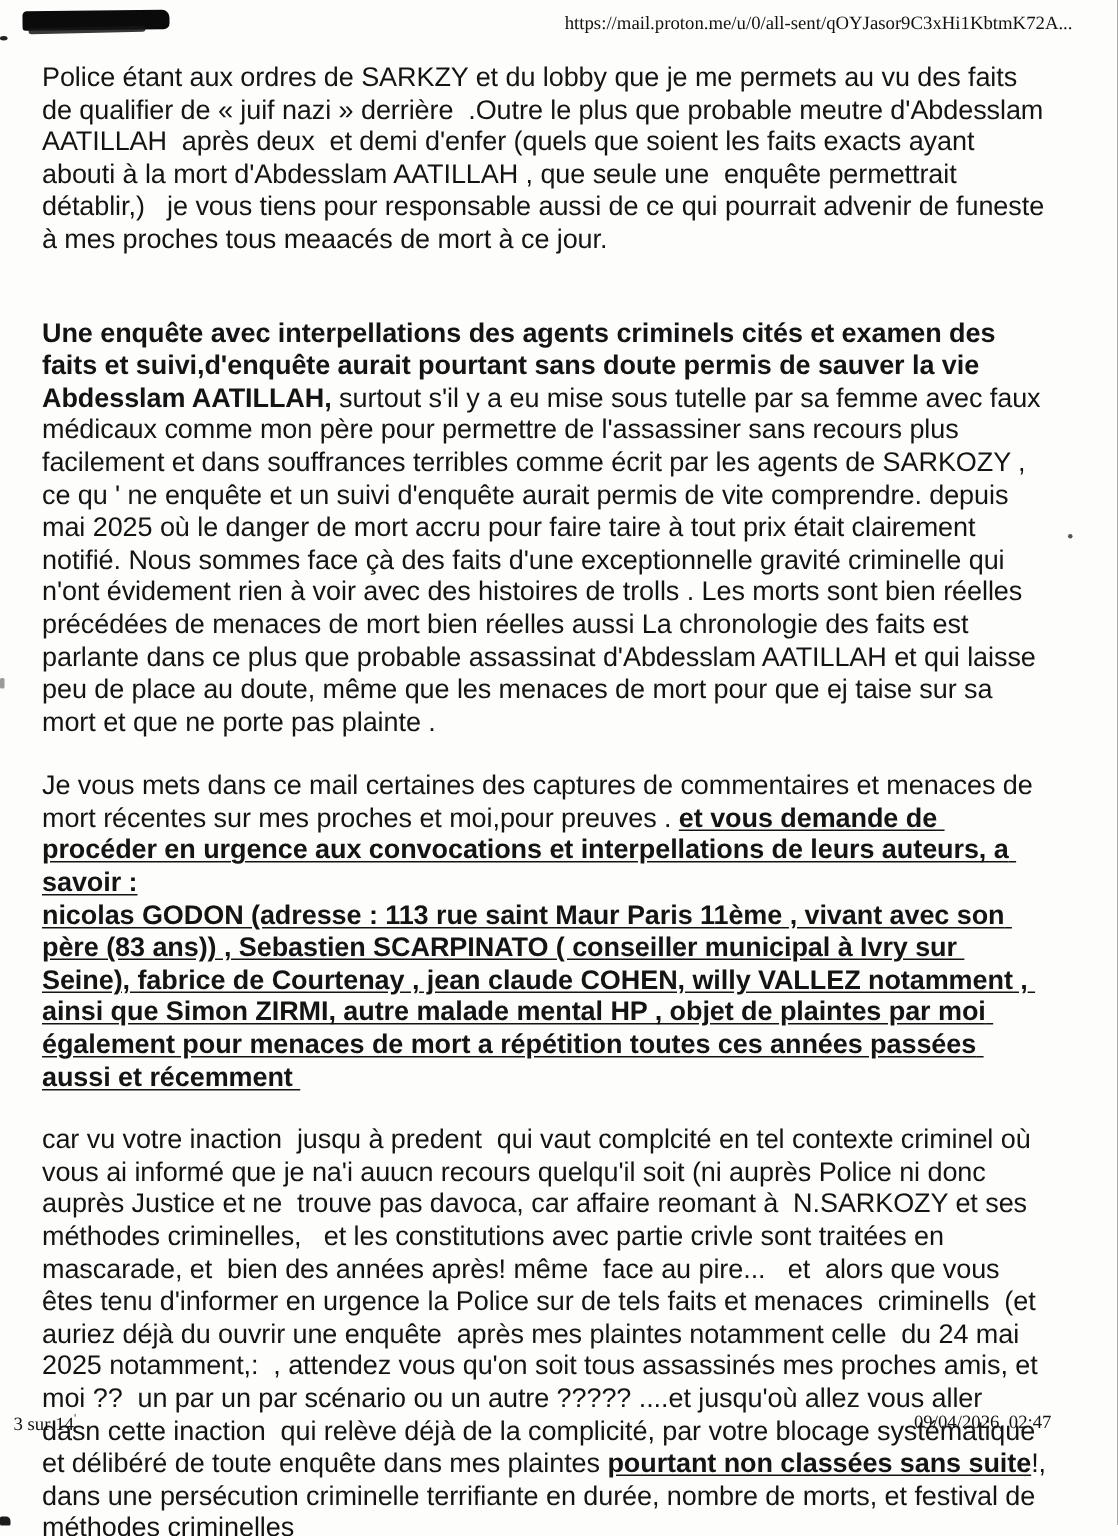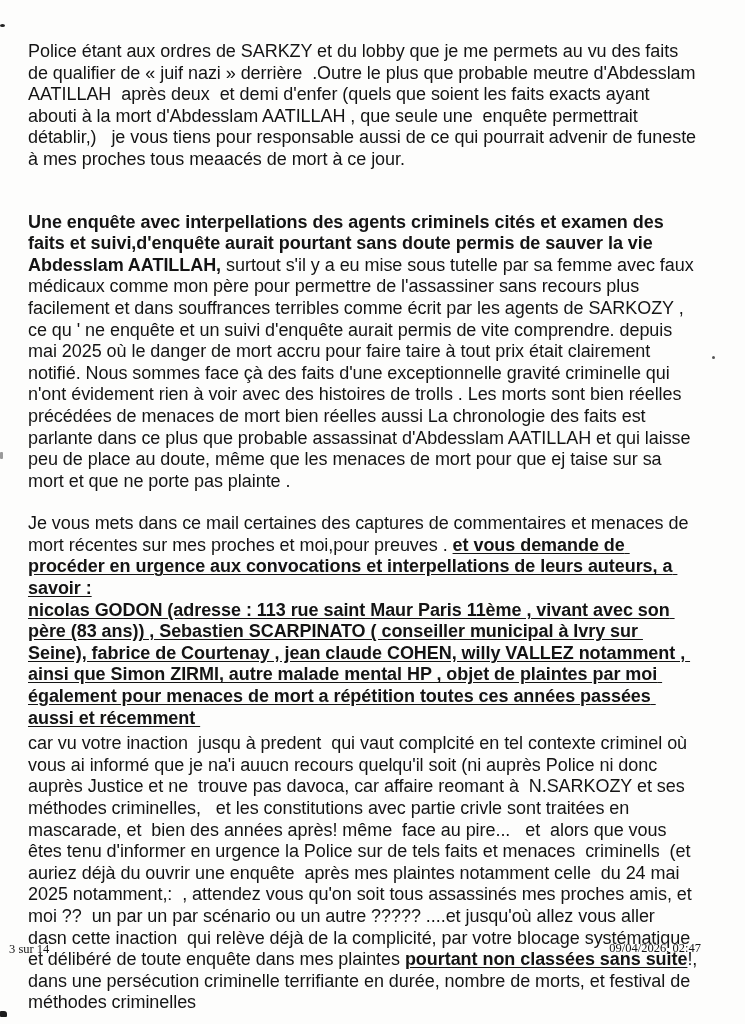--- a/index.html
+++ b/index.html
@@ -38,21 +38,21 @@
   
   .email-body{
     position:absolute;top:30px;left:28px;width:670px;
     padding-top:11px;
     font-size:18px;line-height:21.6px;
     letter-spacing:-0.05px;
   }
   .email-body p{margin:0;white-space:pre-wrap;}
   .email-body p:nth-of-type(1){margin-bottom:41px;}
   .email-body p:nth-of-type(2){margin-bottom:21px;}
-  .email-body p:nth-of-type(3){margin-bottom:4px;}
+  .email-body p:nth-of-type(3){margin-bottom:20px;}
   .run-normal{font-weight:400;}
   .run-bold{font-weight:700;}
   .run-bold-underline{font-weight:700;text-decoration:underline;text-underline-offset:2px;}
   
   .print-footer{
     position:absolute;top:941px;left:0;right:0;
     display:flex;justify-content:space-between;
     padding:0 44px 0 9px;box-sizing:border-box;
     font-family:"Liberation Serif","DejaVu Serif",serif;
     font-size:12.5px;color:#111;
@@ -63,20 +63,27 @@
   .speck-a{left:0;top:24px;width:5px;height:3px;background:#222;}
   .speck-b{left:0;top:452px;width:3px;height:7px;background:#9a9a9a;border-radius:1px;}
   .speck-c{left:712px;top:356px;width:3px;height:3px;background:#555;}
   .speck-d{left:0;top:1011px;width:7px;height:6px;background:#1c1c1c;border-radius:1px 3px 1px 1px;}
 </style>
 </head>
 <body>
 
 <div class="page">
 
+  <div class="print-header">
+    <div class="redaction-wrap">
+      <div class="redaction-bar"></div>
+      <div class="redaction-tail"></div>
+    </div>
+    <div class="header-url">https://mail.proton.me/u/0/all-sent/qOYJasor9C3xHi1KbtmK72A...</div>
+  </div>
 
   <div class="email-body">
       <p><span class="run-normal">Police étant aux ordres de SARKZY et du lobby que je me permets au vu des faits de qualifier de « juif nazi » derrière  .Outre le plus que probable meutre d'Abdesslam AATILLAH  après deux  et demi d'enfer (quels que soient les faits exacts ayant abouti à la mort d'Abdesslam AATILLAH , que seule une  enquête permettrait détablir,)   je vous tiens pour responsable aussi de ce qui pourrait advenir de funeste à mes proches tous meaacés de mort à ce jour.</span></p>
       <p><span class="run-bold">Une enquête avec interpellations des agents criminels cités et examen des faits et suivi,d'enquête aurait pourtant sans doute permis de sauver la vie Abdesslam AATILLAH,</span><span class="run-normal"> surtout s'il y a eu mise sous tutelle par sa femme avec faux médicaux comme mon père pour permettre de l'assassiner sans recours plus facilement et dans souffrances terribles comme écrit par les agents de SARKOZY , ce qu ' ne enquête et un suivi d'enquête aurait permis de vite comprendre. depuis mai 2025 où le danger de mort accru pour faire taire à tout prix était clairement notifié. Nous sommes face çà des faits d'une exceptionnelle gravité criminelle qui n'ont évidement rien à voir avec des histoires de trolls . Les morts sont bien réelles précédées de menaces de mort bien réelles aussi La chronologie des faits est parlante dans ce plus que probable assassinat d'Abdesslam AATILLAH et qui laisse peu de place au doute, même que les menaces de mort pour que ej taise sur sa mort et que ne porte pas plainte .</span></p>
       <p><span class="run-normal">Je vous mets dans ce mail certaines des captures de commentaires et menaces de mort récentes sur mes proches et moi,pour preuves . </span><span class="run-bold-underline">et vous demande de procéder en urgence aux convocations et interpellations de leurs auteurs, a savoir :
 nicolas GODON (adresse : 113 rue saint Maur Paris 11ème , vivant avec son père (83 ans)) , Sebastien SCARPINATO ( conseiller municipal à Ivry sur Seine), fabrice de Courtenay , jean claude COHEN, willy VALLEZ notamment , ainsi que Simon ZIRMI, autre malade mental HP , objet de plaintes par moi également pour menaces de mort a répétition toutes ces années passées aussi et récemment </span></p>
       <p><span class="run-normal">car vu votre inaction  jusqu à predent  qui vaut complcité en tel contexte criminel où vous ai informé que je na'i auucn recours quelqu'il soit (ni auprès Police ni donc auprès Justice et ne  trouve pas davoca, car affaire reomant à  N.SARKOZY et ses méthodes criminelles,   et les constitutions avec partie crivle sont traitées en mascarade, et  bien des années après! même  face au pire...   et  alors que vous êtes tenu d'informer en urgence la Police sur de tels faits et menaces  criminells  (et auriez déjà du ouvrir une enquête  après mes plaintes notamment celle  du 24 mai 2025 notamment,:  , attendez vous qu'on soit tous assassinés mes proches amis, et moi ??  un par un par scénario ou un autre ????? ....et jusqu'où allez vous aller  dasn cette inaction  qui relève déjà de la complicité, par votre blocage systématique et délibéré de toute enquête dans mes plaintes </span><span class="run-bold-underline">pourtant non classées sans suite</span><span class="run-normal">!, dans une persécution criminelle terrifiante en durée, nombre de morts, et festival de méthodes criminelles</span></p>
     </div>
 
   <div class="print-footer">

